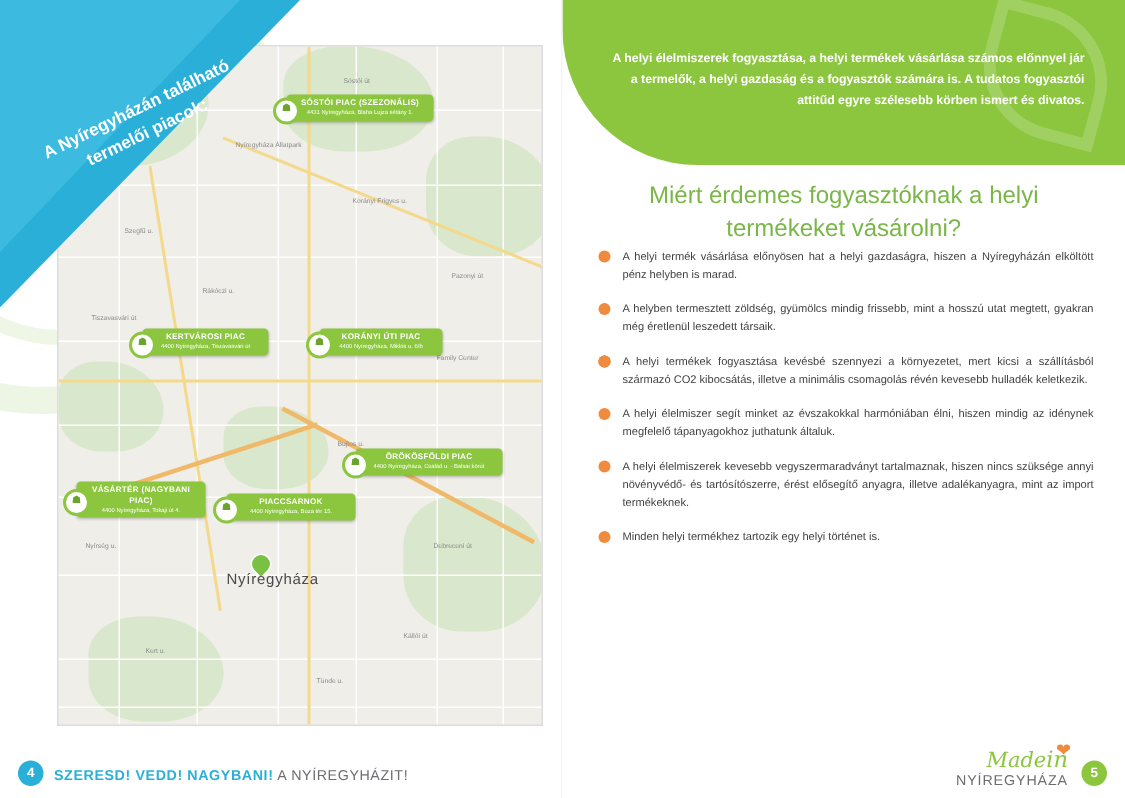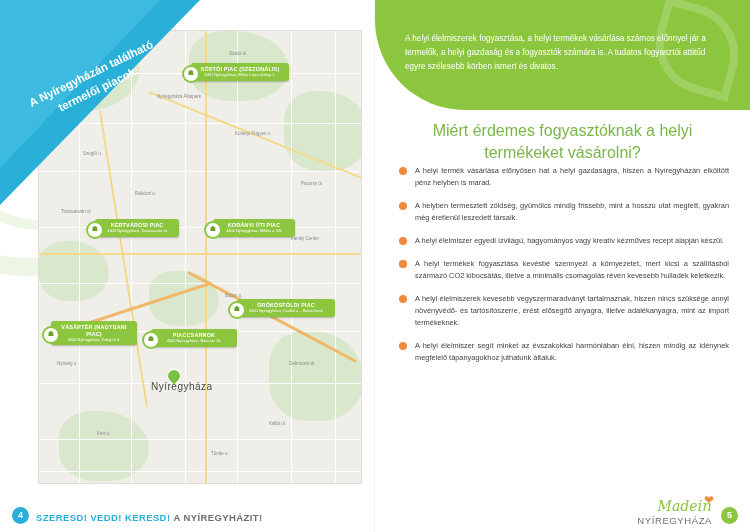--- a/index.html
+++ b/index.html
@@ -98,36 +98,36 @@
   }
   .pagenum-left{
     position:absolute;left:12px;bottom:8px;width:17px;height:17px;
     background:#2ab0d8;color:#fff;border-radius:50%;
     font-size:9px;text-align:center;line-height:17px;font-weight:bold;
   }
   .slogan{
     position:absolute;left:36px;bottom:9px;font-size:9.5px;letter-spacing:.4px;
   }
   .slogan .kw{color:#2ab0d8;font-weight:bold;}
-  .slogan .city{color:#6d6e71;font-weight:bold;}
+  .slogan .city{color:#6d6e71;font-weight:normal;}
 
   
   .right{
     position:absolute;left:375px;top:0;width:375px;height:532px;
     background:#ffffff;
     overflow:hidden;
   }
   .right-top{
     position:absolute;left:0;top:0;width:375px;height:110px;
     background:#8cc63f;
     border-radius:0 0 0 90px;
   }
   .right-top-inner{
     position:absolute;left:30px;top:32px;width:318px;
-    color:#ffffff;font-size:8.2px;line-height:1.7;text-align:left;
+    color:#ffffff;font-size:8.2px;line-height:1.7;text-align:right;font-weight:bold;
   }
   .decor-leaf{
     position:absolute;right:10px;top:6px;width:70px;height:70px;
     border:8px solid rgba(255,255,255,.18);
     border-radius:0 60% 0 60%;
     transform:rotate(15deg);
   }
   .heading{
     position:absolute;left:20px;top:120px;width:335px;
     text-align:center;color:#7ab648;
@@ -272,21 +272,21 @@
 
     <div class="blue-wedge"></div>
     <div class="blue-wedge2"></div>
     <div class="wedge-label">A Nyíregyházán található termelői piacok:</div>
 
     <div class="footer-left">
       <div class="pagenum-left">4</div>
       <div class="slogan">
         <span class="kw">SZERESD!</span>
         <span class="kw">VEDD!</span>
-        <span class="kw">KERESD!</span>
+        <span class="kw">NAGYBANI!</span>
         <span class="city">A NYÍREGYHÁZIT!</span>
       </div>
     </div>
   </div>
 
   <div class="gutter"></div>
 
   <div class="right">
     <div class="right-top">
       <div class="decor-leaf"></div>
@@ -299,36 +299,39 @@
       <div class="li">
         <span class="dot"></span>
         <span>A helyi termék vásárlása előnyösen hat a helyi gazdaságra, hiszen a Nyíregyházán elköltött pénz helyben is marad.</span>
       </div>
       <div class="li">
         <span class="dot"></span>
         <span>A helyben termesztett zöldség, gyümölcs mindig frissebb, mint a hosszú utat megtett, gyakran még éretlenül leszedett társaik.</span>
       </div>
       <div class="li">
         <span class="dot"></span>
-        <span>A helyi élelmiszer egyedi ízvilágú, hagyományos vagy kreatív kézműves recept alapján készül.</span>
       </div>
       <div class="li">
         <span class="dot"></span>
       </div>
       <div class="li">
         <span class="dot"></span>
         <span>A helyi termékek fogyasztása kevésbé szennyezi a környezetet, mert kicsi a szállításból származó CO2 kibocsátás, illetve a minimális csomagolás révén kevesebb hulladék keletkezik.</span>
       </div>
       <div class="li">
         <span class="dot"></span>
+        <span>A helyi élelmiszer segít minket az évszakokkal harmóniában élni, hiszen mindig az idénynek megfelelő tápanyagokhoz juthatunk általuk.</span>
+      </div>
+      <div class="li">
+        <span class="dot"></span>
         <span>A helyi élelmiszerek kevesebb vegyszermaradványt tartalmaznak, hiszen nincs szüksége annyi növényvédő- és tartósítószerre, érést elősegítő anyagra, illetve adalékanyagra, mint az import termékeknek.</span>
       </div>
       <div class="li">
         <span class="dot"></span>
-        <span>A helyi élelmiszer segít minket az évszakokkal harmóniában élni, hiszen mindig az idénynek megfelelő tápanyagokhoz juthatunk általuk.</span>
+        <span>Minden helyi termékhez tartozik egy helyi történet is.</span>
       </div>
     </div>
 
     <div class="footer-right">
       <div class="logo">
         <span class="heart">❤</span>
         <span class="made">
           <span>Made</span><span class="in">in</span>
         </span>
         <span class="nyh">NYÍREGYHÁZA</span>

